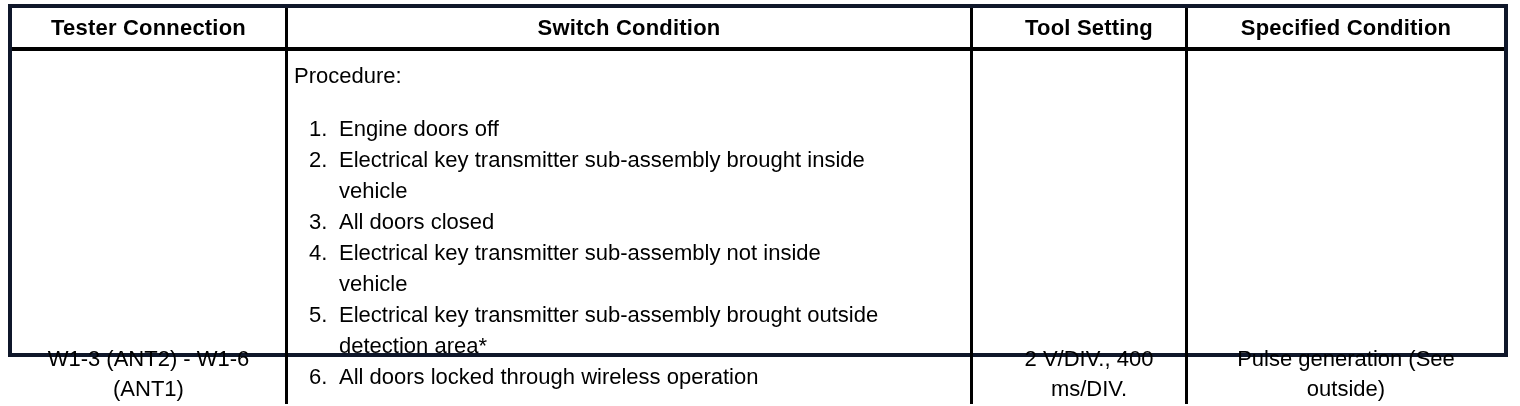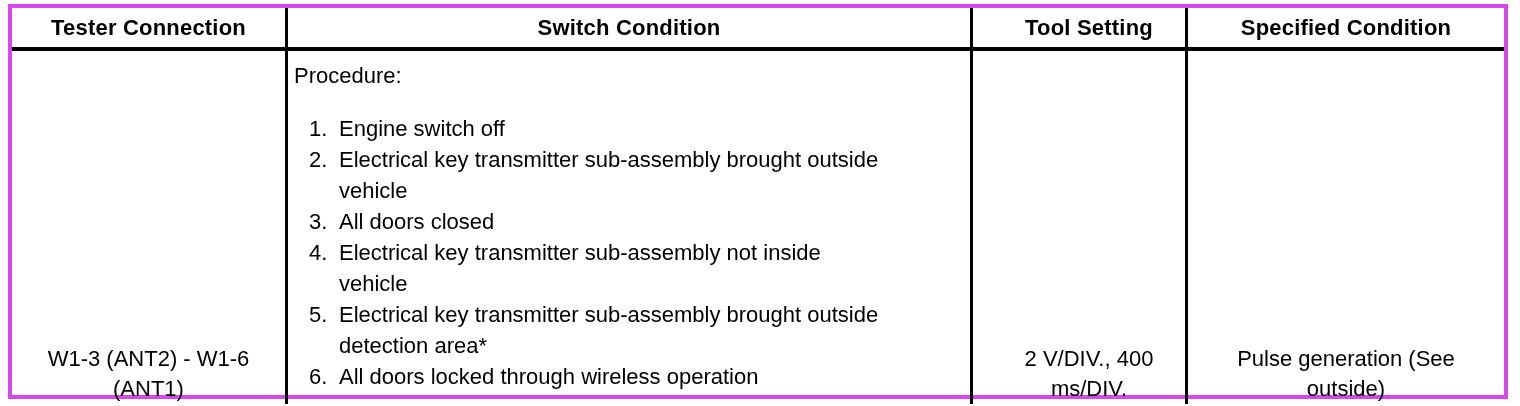--- a/index.html
+++ b/index.html
@@ -6,22 +6,22 @@
   html, body {
     width: 1520px; height: 406px;
     background: #ffffff;
     font-family: "Liberation Sans", sans-serif;
     color: #000000;
     overflow: hidden;
   }
   .spec-table {
     position: absolute;
     left: 8px; top: 4px;
-    width: 1500px; height: 395px;
-    border: 4px solid #d946ef;
+    width: 1500px; height: 353px;
+    border: 4px solid #0f172a;
     display: flex;
     flex-direction: column;
     background: #ffffff;
   }
   .header-row {
     display: flex;
     flex: 0 0 43px;
     border-bottom: 4px solid #000000;
   }
   .header-cell {
@@ -91,26 +91,26 @@
     <div class="body-cell col-1 centered-cell">
       <span class="wrap-230">W1-3 (ANT2) - W1-6 (ANT1)</span>
     </div>
 
     <div class="body-cell col-2 switch-cell">
       <div>Procedure:</div>
       <ol class="procedure-list">
 
           <li>
             <span class="step-num">1.</span>
-            <span class="step-text">Engine switch off</span>
+            <span class="step-text">Engine doors off</span>
           </li>
 
           <li>
             <span class="step-num">2.</span>
-            <span class="step-text">Electrical key transmitter sub-assembly brought outside vehicle</span>
+            <span class="step-text">Electrical key transmitter sub-assembly brought inside vehicle</span>
           </li>
 
           <li>
             <span class="step-num">3.</span>
             <span class="step-text">All doors closed</span>
           </li>
 
           <li>
             <span class="step-num">4.</span>
             <span class="step-text">Electrical key transmitter sub-assembly not inside vehicle</span>

